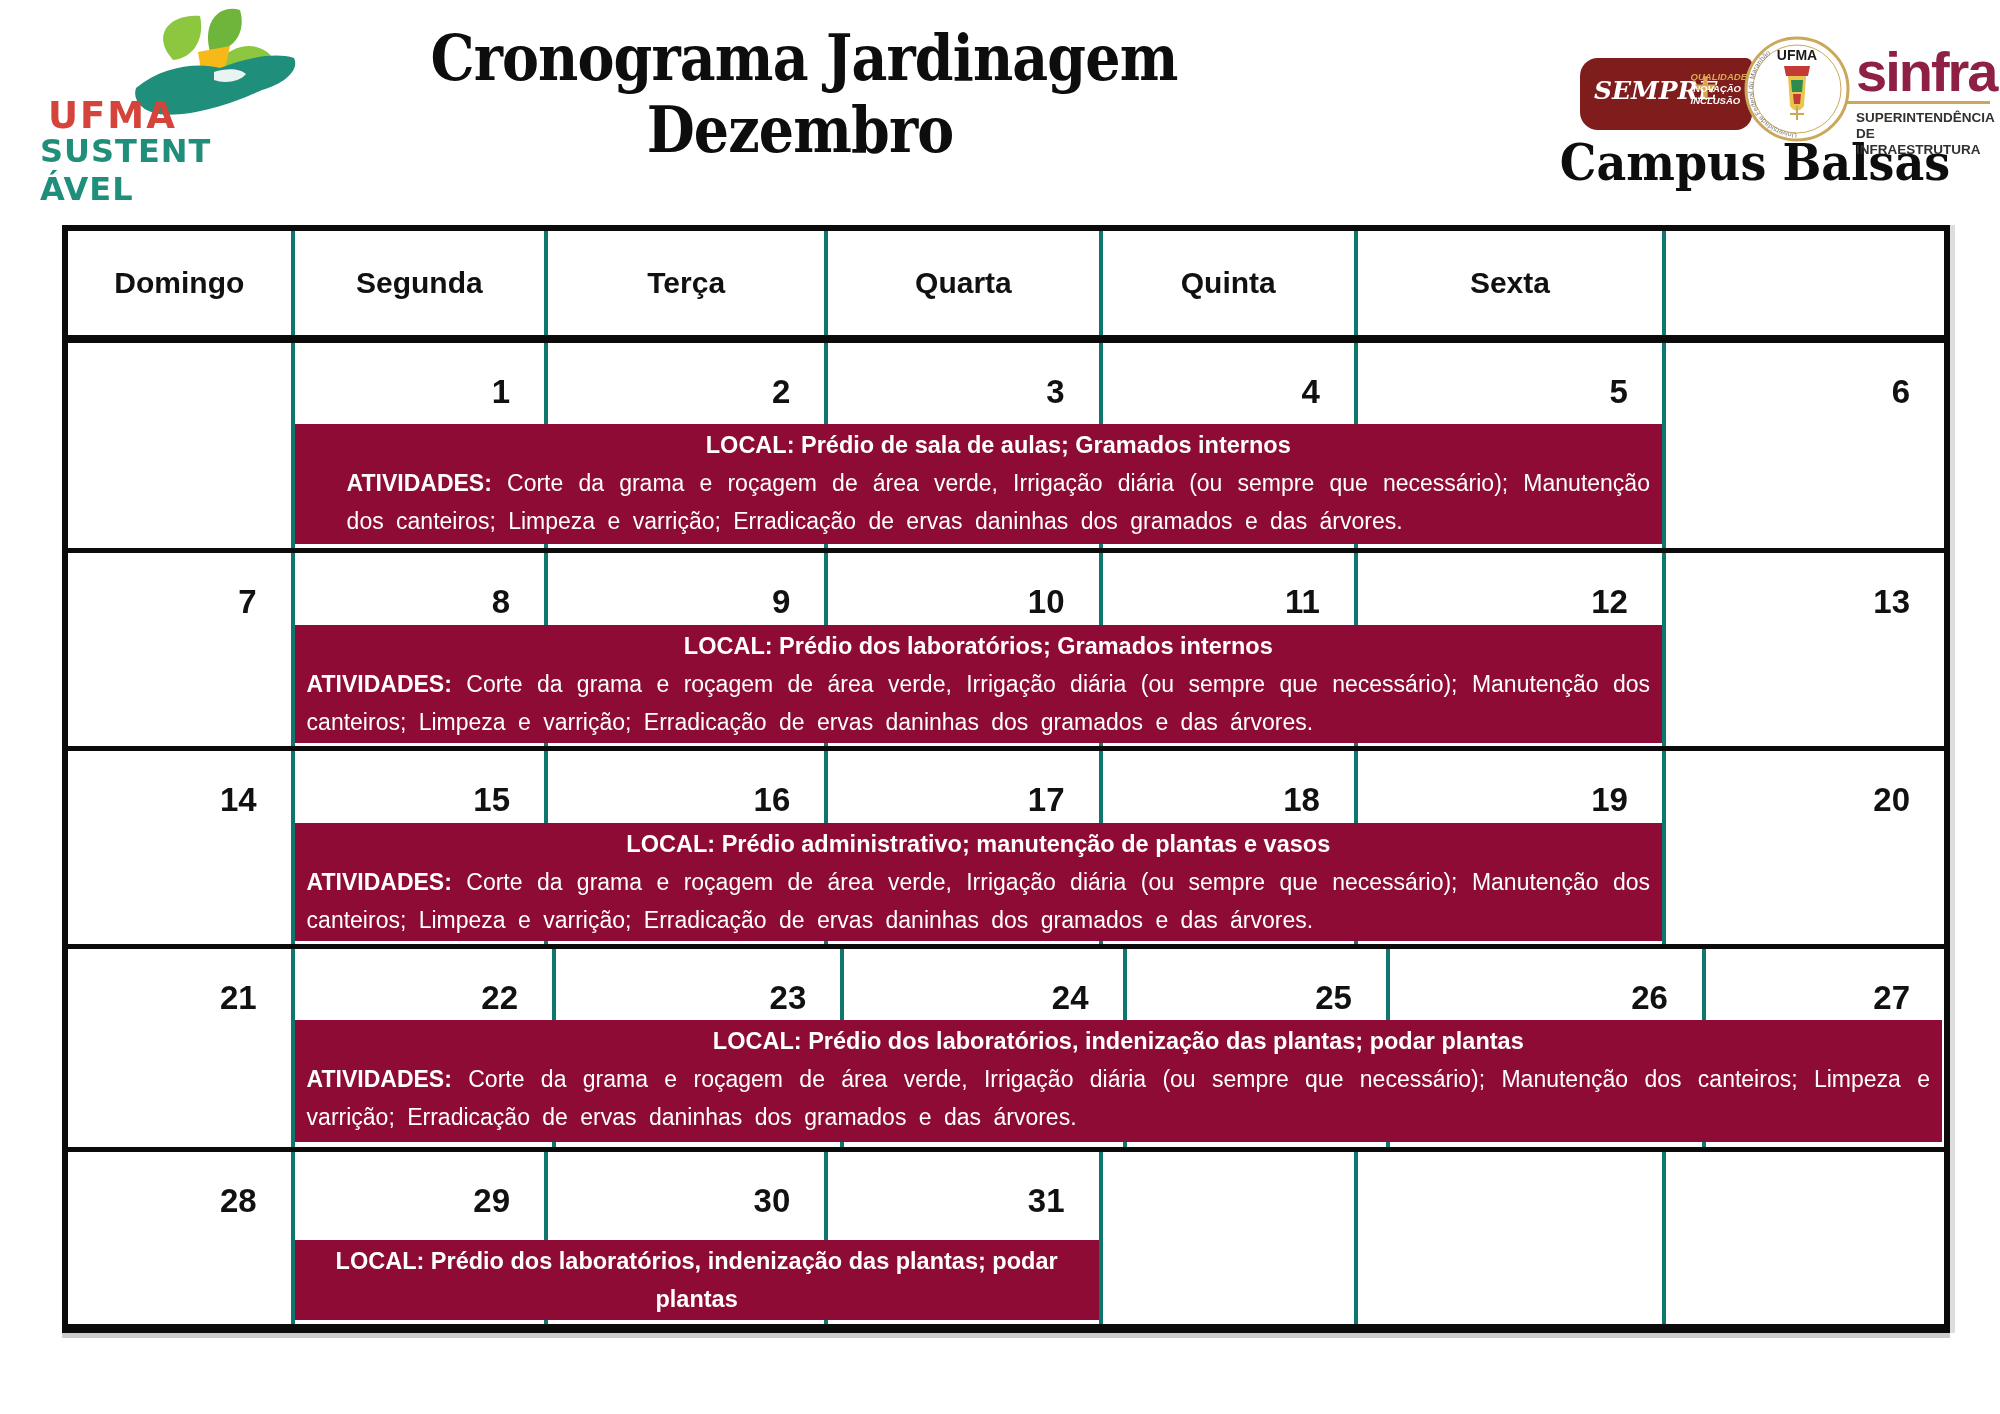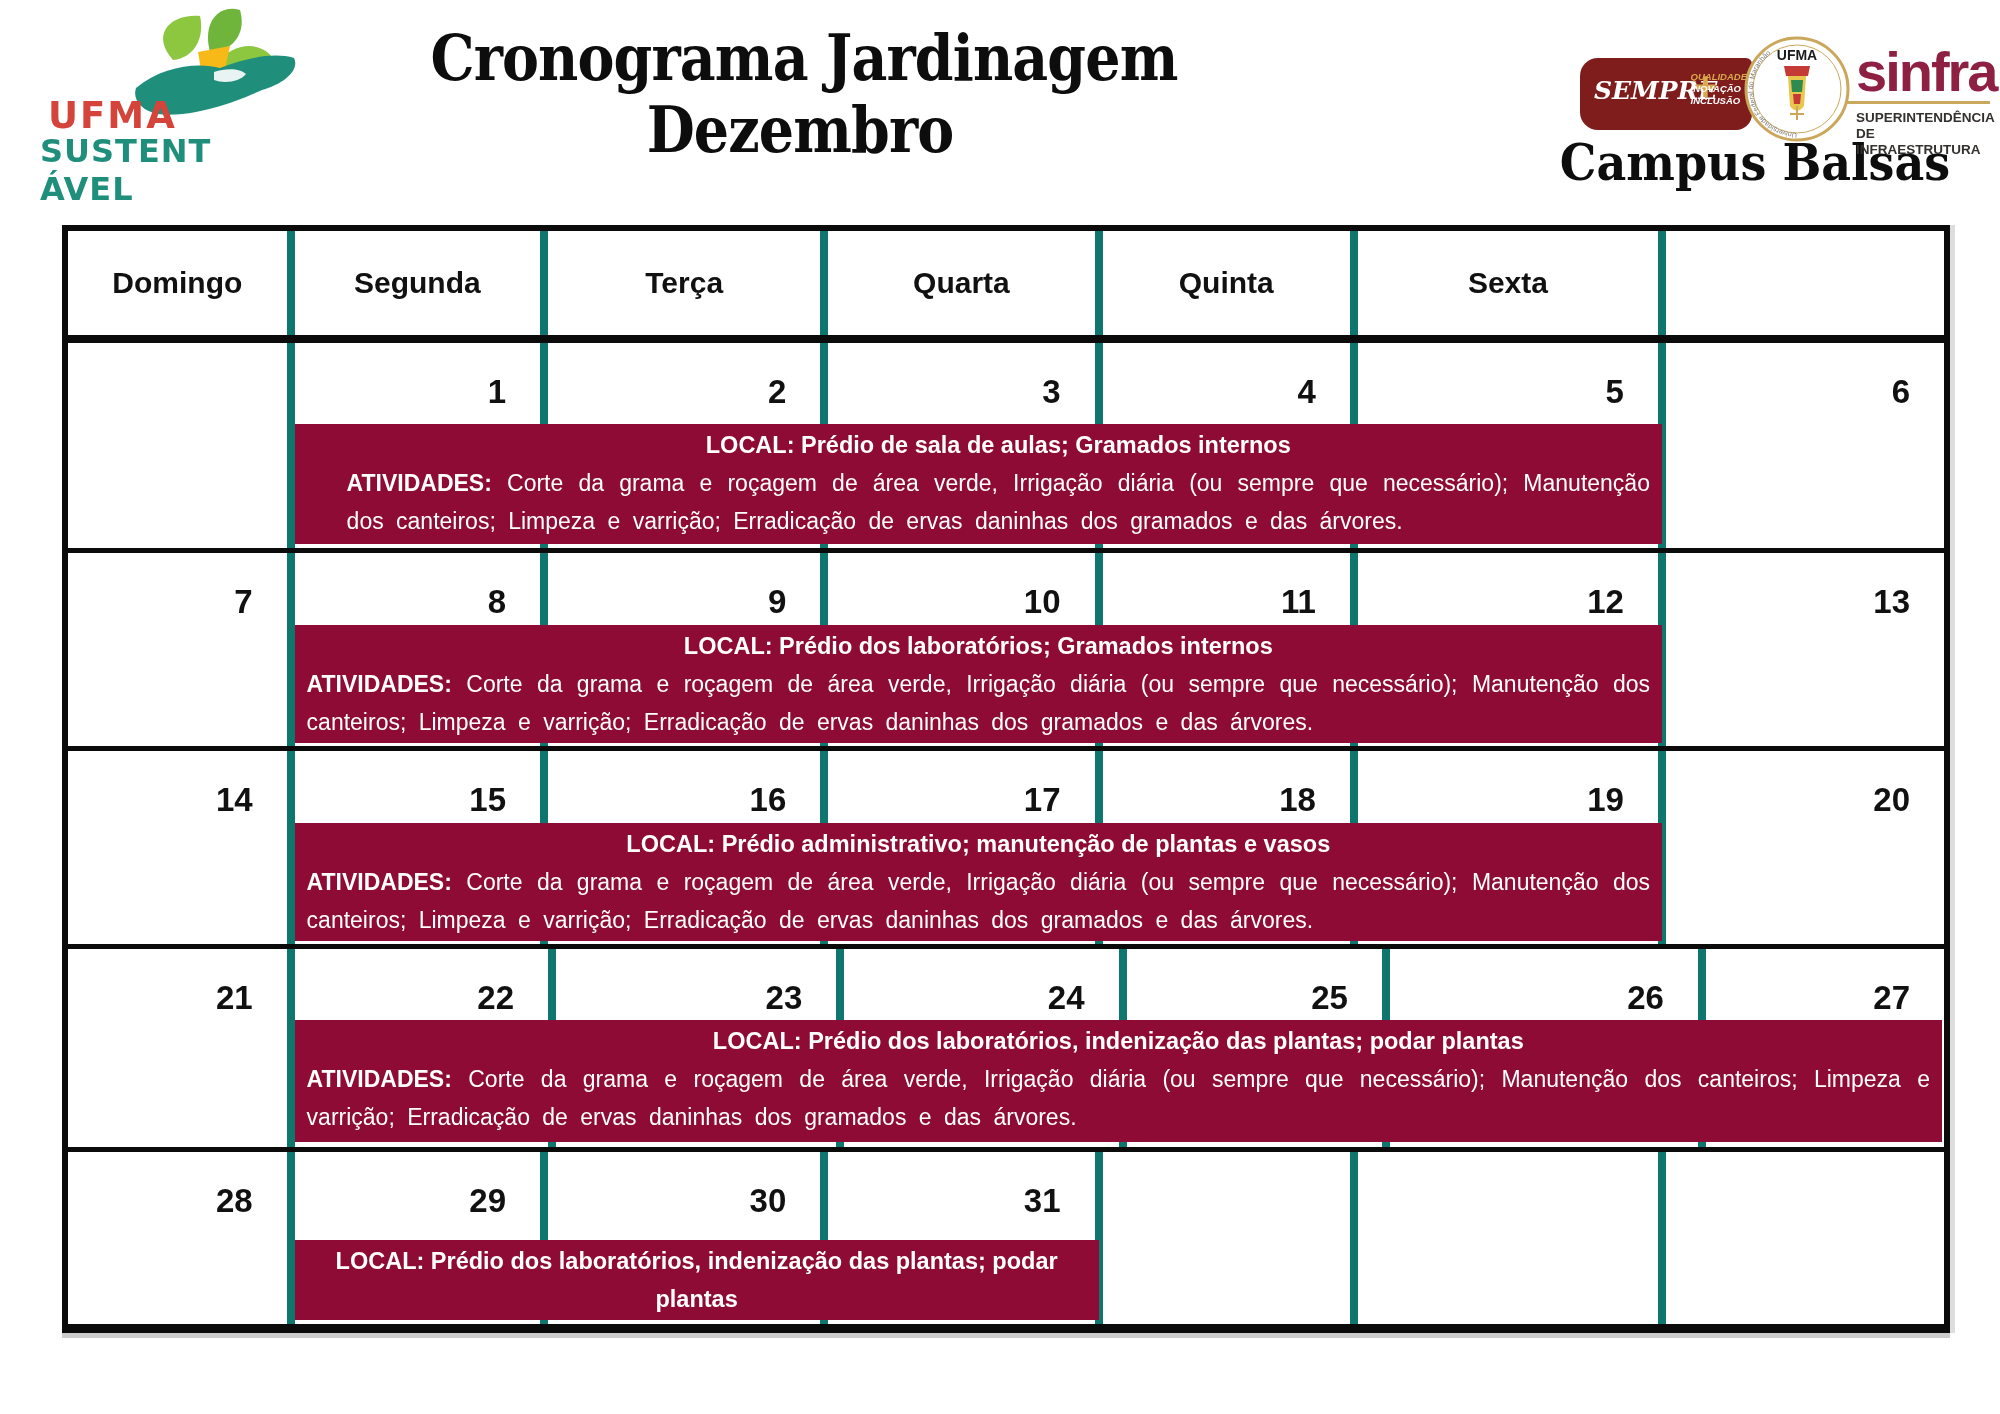--- a/index.html
+++ b/index.html
@@ -45,21 +45,21 @@
   
   .calendar { position:absolute; left:62px; top:225px; width:1888px;
               border:6px solid #0b0b0b; border-bottom-width:9px; background:#0b0b0b;
               box-shadow: 0 5px 0 #cccccc, 5px 0 0 #dddddd; }
   .cal-row { display:grid; grid-template-columns:12.08% 13.51% 14.94% 14.62% 13.61% 16.42% 1fr;
              position:relative; border-bottom:5px solid #0b0b0b; background:#fff; }
   .cal-row:last-child { border-bottom:none; }
   .row-header { height:112px; border-bottom-width:8px; }
   .row-w1 { height:210px; } .row-w2 { height:198px; } .row-w3 { height:198px; }
   .row-w4 { height:203px;gap:8px; } .row-w5 { height:172px; }
-  .cell { border-right:8px solid #0f766e; background:#fff; }
+  .cell { border-right:4px solid #0f766e; background:#fff; }
   .cell:nth-child(7) { border-right:none; }
   .weekday { display:flex; align-items:center; justify-content:center;
              font-weight:bold; font-size:30px; color:#111; }
   .daynum { text-align:right; padding:30px 34px 0 0; font-weight:bold; font-size:33px; color:#111; }
 
   .banner { position:absolute; background:#8d0b34; color:#fff; z-index:2; overflow:hidden; }
   .b-monfri { left:12.08%; width:calc(73.1% - 4px); }
   .b-full   { left:12.08%; right:2px; }
   .b-mon-wed{ left:12.08%; width:calc(43.07% - 4px); }
   .b-w1 { bottom:4px; height:120px;padding-left:40px; }

